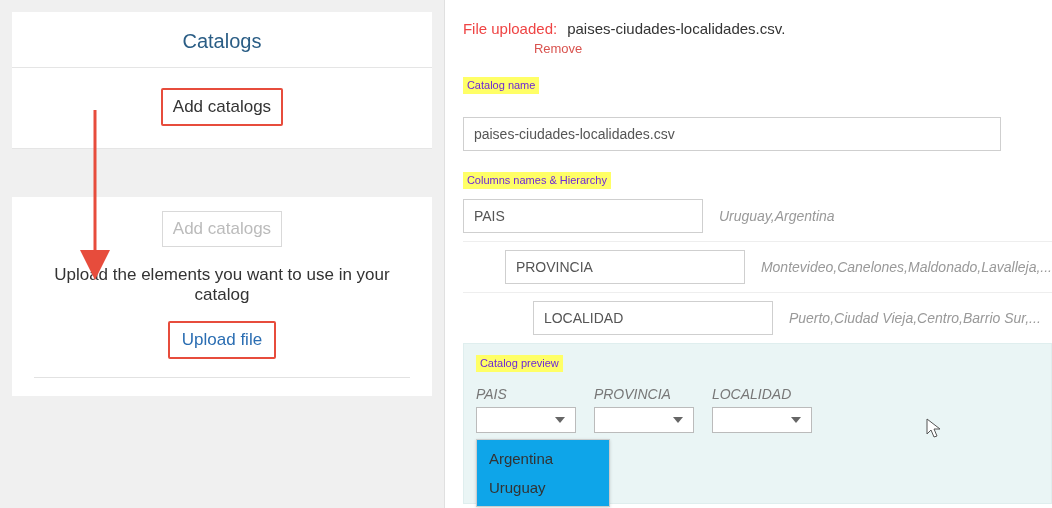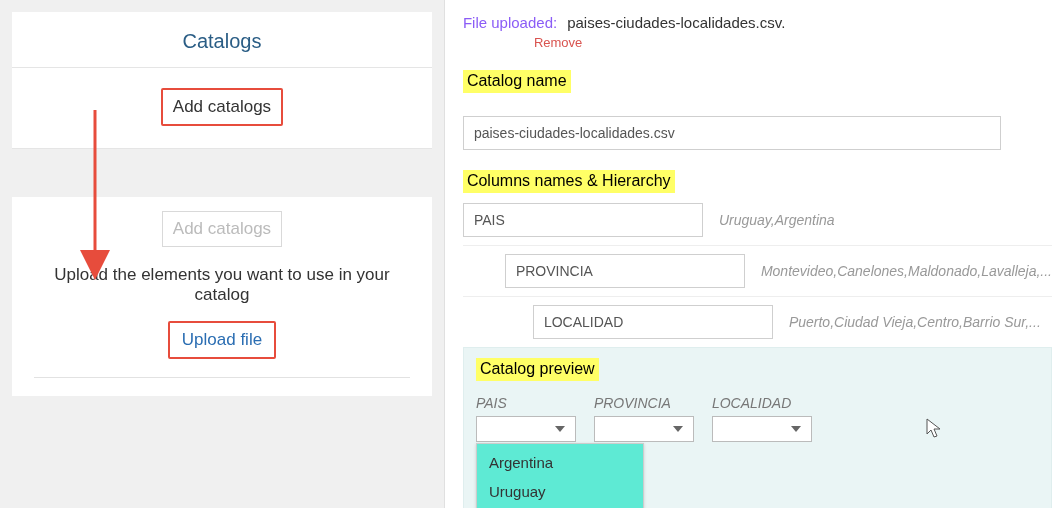--- a/index.html
+++ b/index.html
@@ -93,39 +93,39 @@
     pointer-events: none;
   }
 
   
   .file-row {
     display: flex;
     align-items: baseline;
     gap: 10px;
     font-size: 15px;
   }
-  .file-label { color: #8b5cf6; }
+  .file-label { color: #ef4444; margin-top: 6px; }
   .file-name { color: #333; }
   .remove-link {
     color: #d9534f;
     font-size: 13px;
     margin-left: 71px;
     margin-top: 4px;
     display: inline-block;
   }
 
   .section {
     margin-top: 20px;
   }
   .hl {
     background: #ffff66;
-    color: #000000;
+    color: #6d28d9;
     padding: 2px 4px 3px 4px;
     display: inline-block;
-    font-size: 16px;
+    font-size: 11px;
   }
   .input-row { margin-top: 23px; }
   .text-input {
     width: 100%;
     max-width: 538px;
     border: 1px solid #cfcfcf;
     padding: 8px 10px;
     font-size: 14px;
     color: #555;
     background: #fff;
@@ -182,22 +182,22 @@
     right: 10px; top: 50%;
     transform: translateY(-50%);
     border-left: 5px solid transparent;
     border-right: 5px solid transparent;
     border-top: 6px solid #666;
   }
 
   .dropdown-open {
     position: absolute;
     left: 12px; top: 95px;
-    width: 168px;
-    background: #5eead4;
+    width: 134px;
+    background: #0ea5e9;
     border: 1px solid #ccc;
     box-shadow: 0 1px 3px rgba(0,0,0,.15);
     padding: 4px 0;
   }
   .dropdown-open .opt {
     padding: 6px 12px;
     font-size: 15px;
     color: #333;
   }
 

